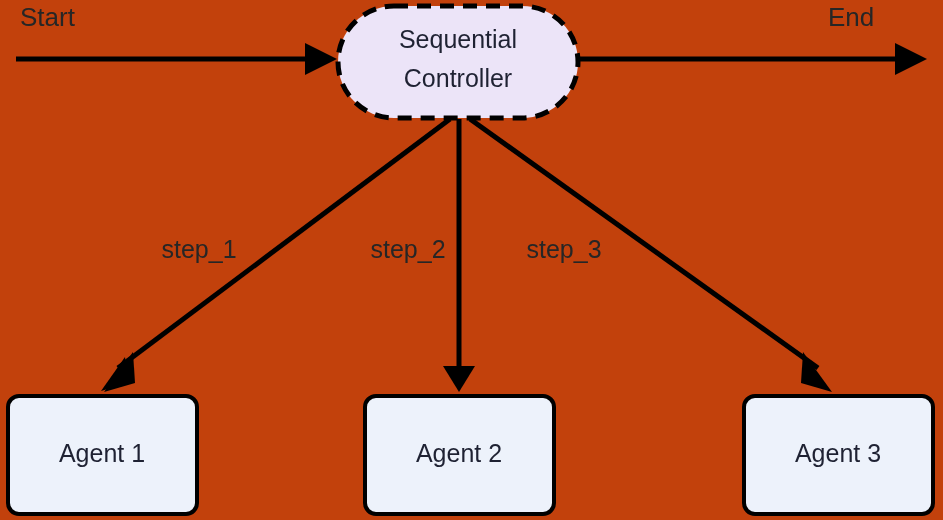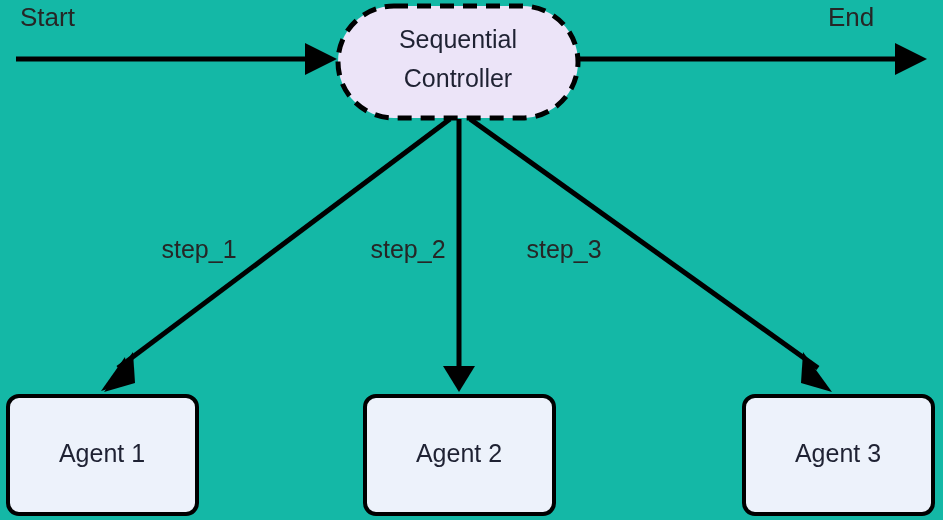--- a/index.html
+++ b/index.html
@@ -11,21 +11,21 @@
   body {
     width: 943px;
     height: 520px;
     overflow: hidden;
     font-family: "Liberation Sans", "DejaVu Sans", sans-serif;
   }
   #diagram-canvas {
     position: relative;
     width: 943px;
     height: 520px;
-    background: #14b8a6;
+    background: #c2410c;
   }
   svg.flow {
     display: block;
     width: 943px;
     height: 520px;
   }
   text {
     font-family: "Liberation Sans", "DejaVu Sans", sans-serif;
     dominant-baseline: middle;
   }

